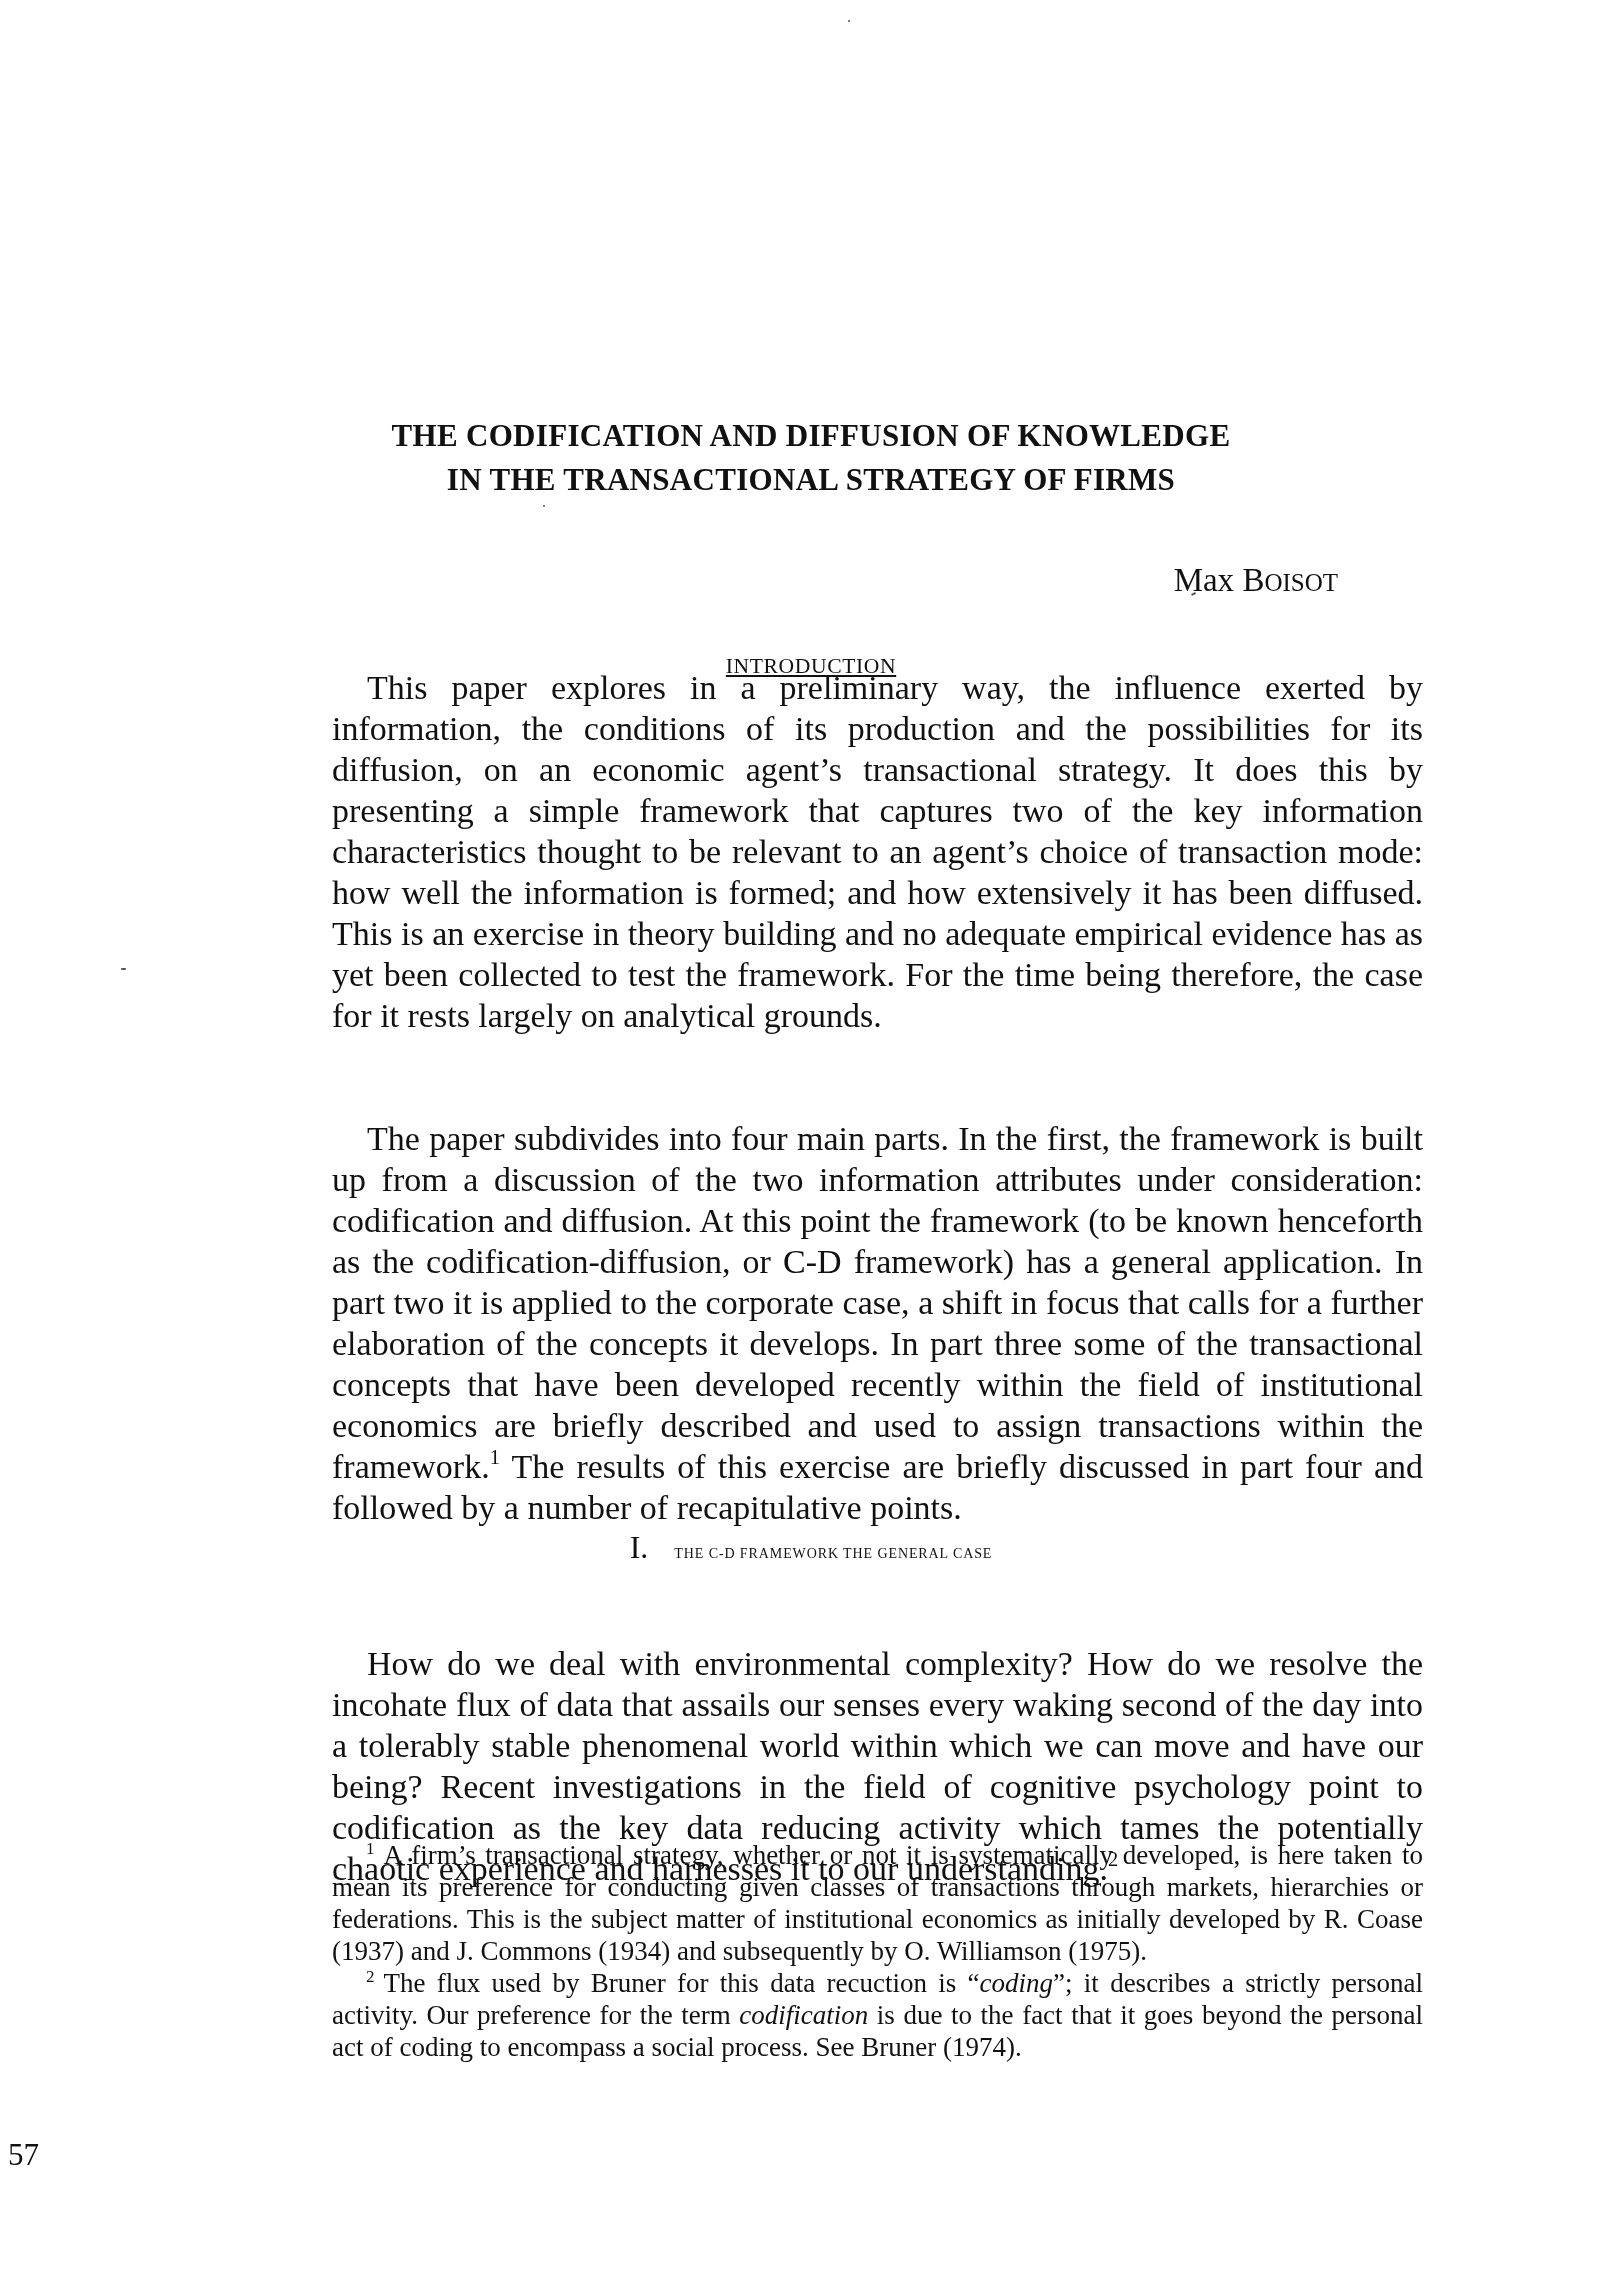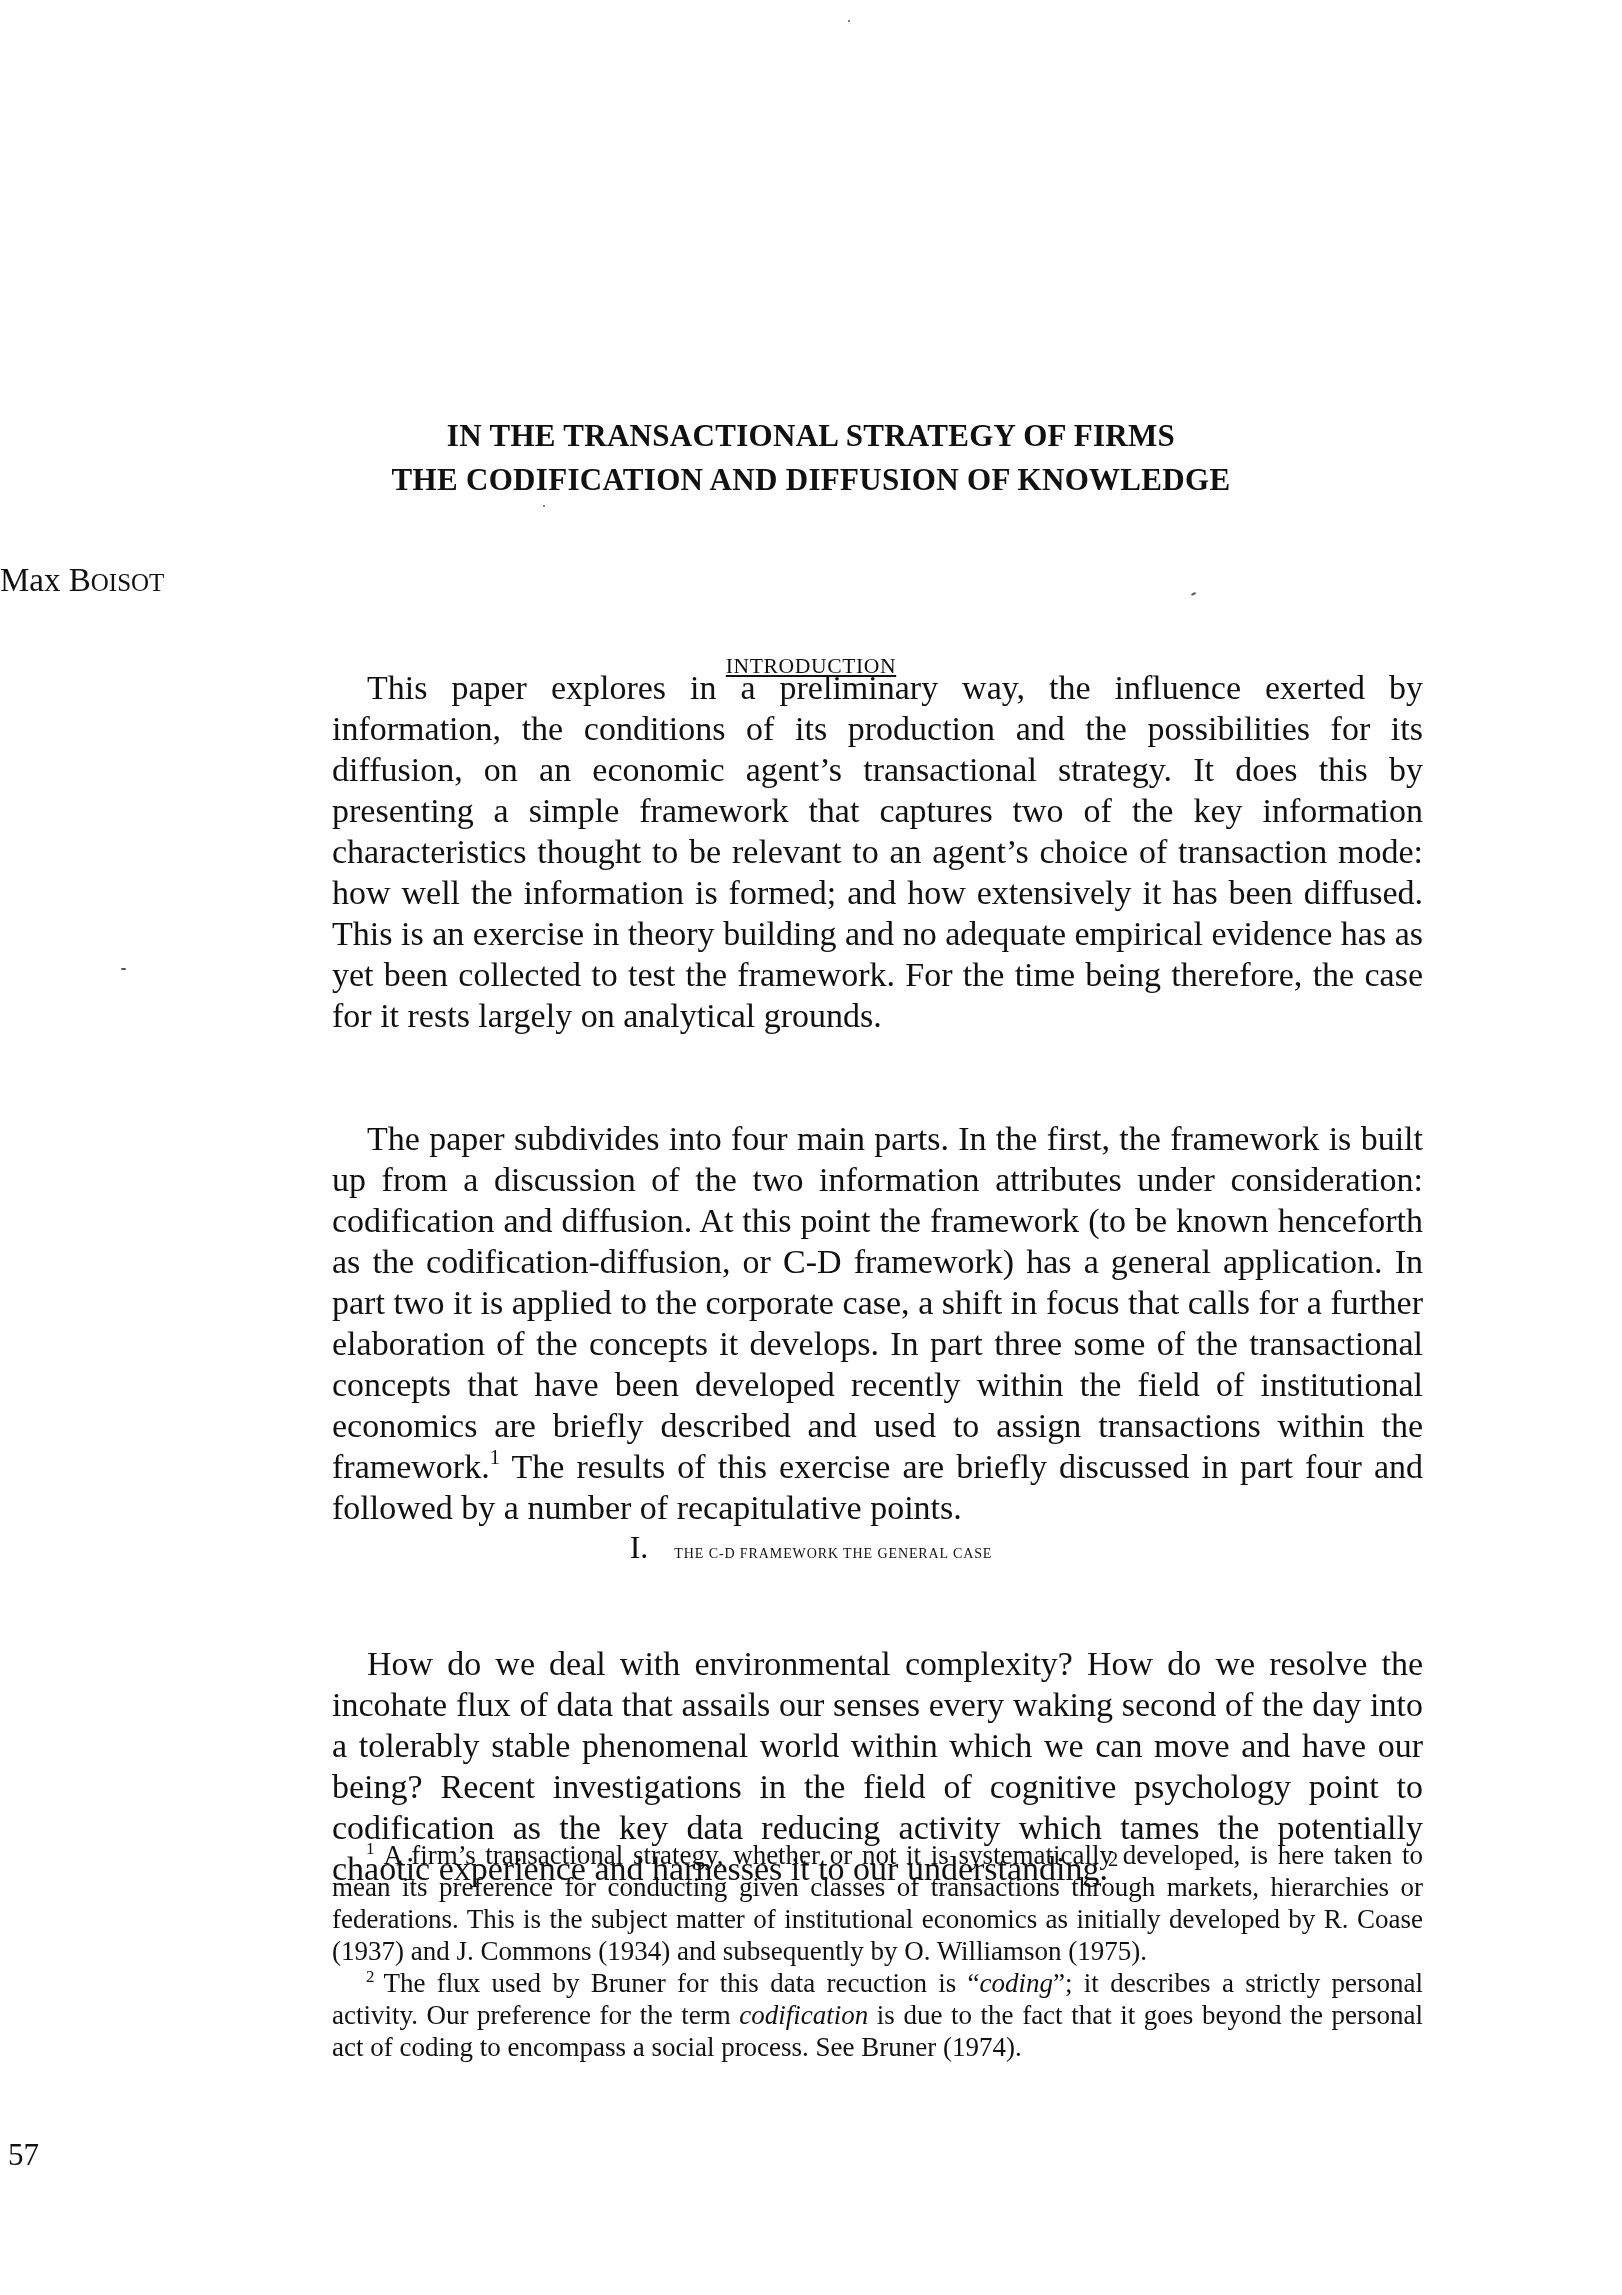--- a/index.html
+++ b/index.html
@@ -3,21 +3,21 @@
 <meta charset="utf-8">
 <style>
   html, body { margin: 0; padding: 0; background: #ffffff; }
   body { width: 1622px; height: 2295px; position: relative; overflow: hidden;
          font-family: "Liberation Serif", "DejaVu Serif", serif; color: #111111; }
   .page { position: absolute; left: 0; top: 0; width: 1622px; height: 2295px; background: #ffffff; }
   .col { position: absolute; left: 300px; width: 1091px; margin-left: 32px; }
   .title { position: absolute; left: 0; width: 1622px; text-align: center; top: 414px;
            font-weight: bold; font-size: 31px; line-height: 44px; letter-spacing: 0.3px; }
   .title div { white-space: nowrap; }
-  .author { position: absolute; left: 0; width: 1338px; text-align: left; top: 560px;
+  .author { position: absolute; left: 0; width: 1338px; text-align: right; top: 560px;
             font-size: 33px; line-height: 40px; font-family: Liberation Serif, serif; }
   .author .sc { font-size: 25px; }
   .intro-head { position: absolute; left: 0; width: 1622px; text-align: center; top: 652px;
                 font-size: 21.6px; line-height: 28.4px; letter-spacing: 0.6px; text-decoration: underline; }
   .para { font-size: 34px; line-height: 41px; text-align: justify; text-indent: 35px; margin: 0; }
   .p1 { top: 667px; }
   .p2 { top: 1118px; }
   .sec-head { position: absolute; left: 0; width: 1622px; text-align: center; top: 1530px;
               font-size: 32px; line-height: 34px; }
   .sec-head .num { margin-right: 26px; }
@@ -31,22 +31,22 @@
             font-size: 31px; line-height: 34px; }
   .speck { position: absolute; background: #555; border-radius: 1.1px; }
   i { font-style: italic; }
 </style>
 </head>
 <body>
 
 <div class="page">
 
   <div class="title">
+    <div>THE CODIFICATION AND DIFFUSION OF KNOWLEDGE</div>
     <div>IN THE TRANSACTIONAL STRATEGY OF FIRMS</div>
-    <div>THE CODIFICATION AND DIFFUSION OF KNOWLEDGE</div>
   </div>
 
   <div class="author">
     <span>Max</span>
     <span><span>B</span><span class="sc">OISOT</span></span>
   </div>
 
   <div class="intro-head">INTRODUCTION</div>
 
   <div class="col p1">

